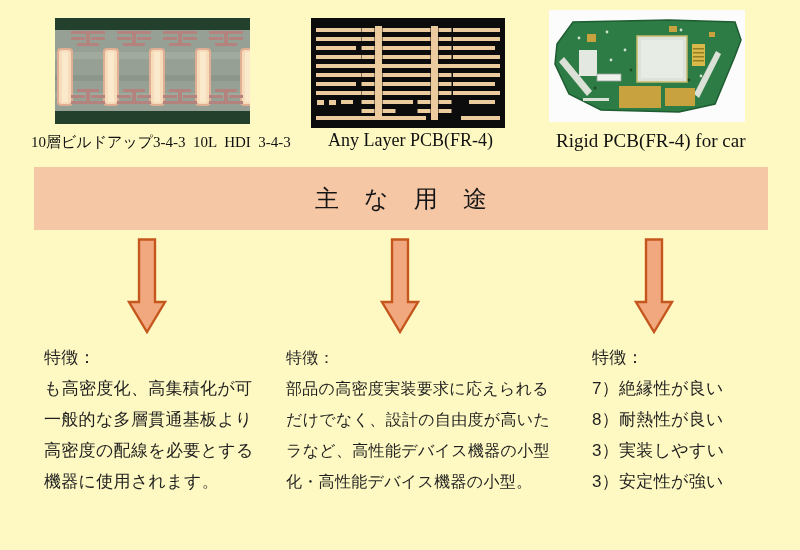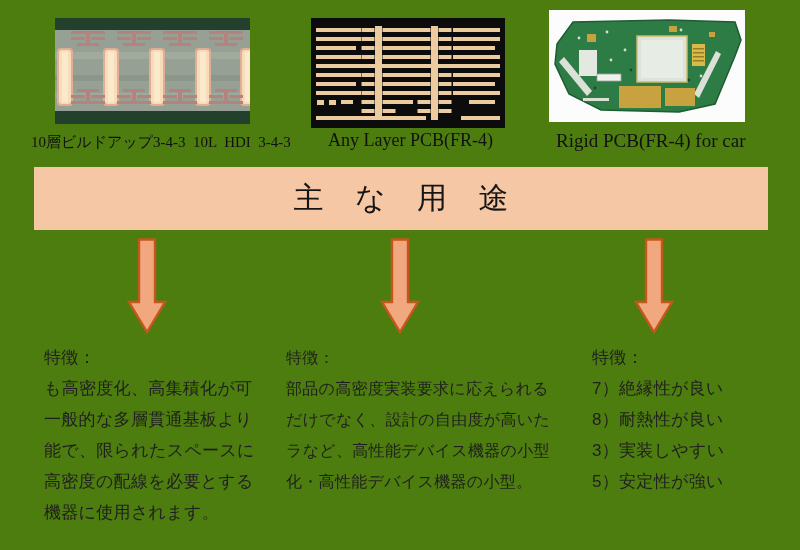--- a/index.html
+++ b/index.html
@@ -1,20 +1,20 @@
 <!DOCTYPE html>
 <html style="--banner_bg: #F5C7A5; --arrow_fill: #F1A87E; --arrow_stroke: #C5571E; --body_text: #1F1F1F;"><head>
 <meta charset="utf-8">
 <style>
   html, body { margin: 0; padding: 0; background: #ffffff; }
   .page {
     position: relative;
     width: 800px;
     height: 550px;
-    background: #4d7c0f;
+    background: #fef9c3;
     overflow: hidden;
     font-family: "Liberation Sans", "DejaVu Sans", sans-serif;
     color: var(--body_text, #1f1f1f);
   }
   .photo { position: absolute; }
   .photo svg { display: block; width: 100%; height: 100%; }
   #photo1 { left: 55px;  top: 18px; width: 195px; height: 106px; }
   #photo2 { left: 311px; top: 18px; width: 194px; height: 110px; }
   #photo3 { left: 549px; top: 10px; width: 196px; height: 112px; }
 
@@ -29,21 +29,21 @@
   #cap3 { left: 556px; top: 130px; font-size: 19px; }
 
   .banner {
     position: absolute;
     left: 34px; top: 167px;
     width: 734px; height: 63px;
     background: var(--banner_bg, #F5C7A5);
     display: flex; align-items: center; justify-content: center;
   }
   .banner-title {
-    font-size: 30px;
+    font-size: 24px;
     font-weight: 400;
     color: #151515;
     letter-spacing: 1.05em;
     margin-right: -1.05em;
     white-space: nowrap;
   }
 
   .arrow { position: absolute; top: 238px; width: 40px; height: 96px; }
   .arrow svg { display: block; width: 100%; height: 100%; }
   #arrow1 { left: 127px; }
@@ -228,37 +228,36 @@
     <svg viewBox="0 0 40 96">
       <polygon points="12,1.5 28,1.5 28,64 38,64 20,94 2,64 12,64" style="fill:var(--arrow_fill,#F1A87E); stroke:var(--arrow_stroke,#C5571E); stroke-width:2.4; stroke-linejoin:miter;"></polygon>
     </svg>
   </div>
 
   <section class="features" id="feat1">
     <div class="feat-label">特徴：</div>
     <div class="feat-lines">
         <div class="tline">も高密度化、高集積化が可</div>
         <div class="tline">一般的な多層貫通基板より</div>
-        <div class="tline">能で、限られたスペースに</div>
         <div class="tline">高密度の配線を必要とする</div>
         <div class="tline">機器に使用されます。</div>
       </div>
   </section>
   <section class="features" id="feat2">
     <div class="feat-label">特徴：</div>
     <div class="feat-lines">
         <div class="tline">部品の高密度実装要求に応えられる</div>
         <div class="tline">だけでなく、設計の自由度が高いた</div>
         <div class="tline">ラなど、高性能デバイス機器の小型</div>
         <div class="tline">化・高性能デバイス機器の小型。</div>
       </div>
   </section>
   <section class="features" id="feat3">
     <div class="feat-label">特徴：</div>
     <div class="feat-lines">
         <div class="tline">7）絶縁性が良い</div>
         <div class="tline">8）耐熱性が良い</div>
         <div class="tline">3）実装しやすい</div>
-        <div class="tline">5）安定性が強い</div>
+        <div class="tline">3）安定性が強い</div>
       </div>
   </section>
 
 </div>
 
 </body></html>

